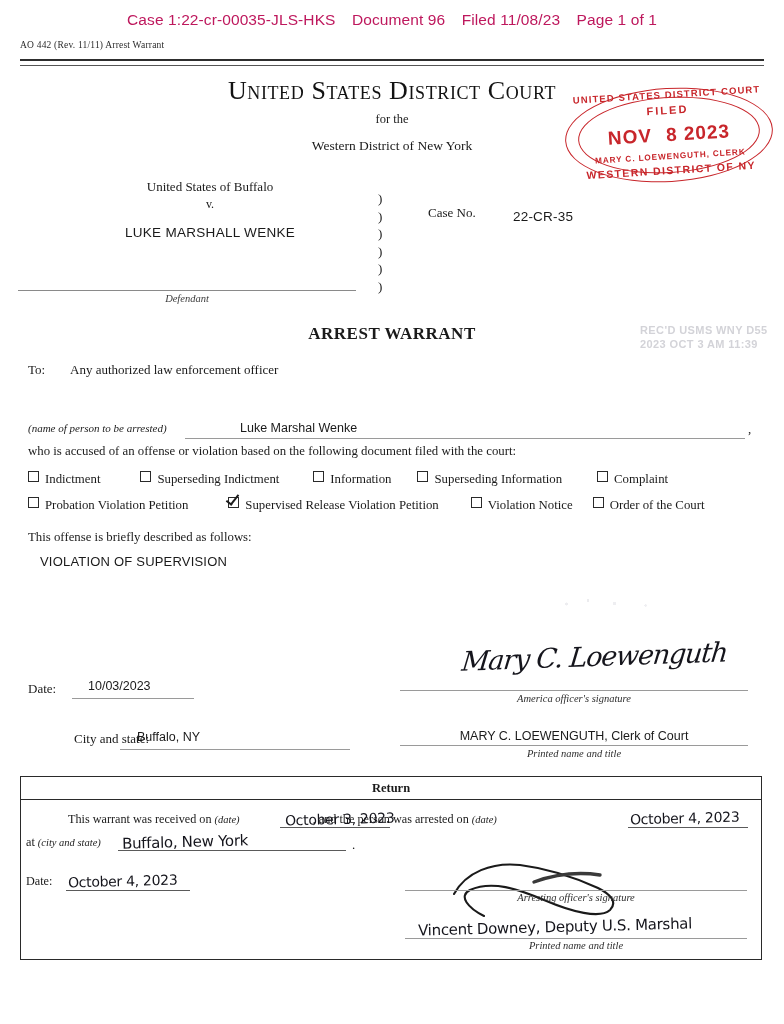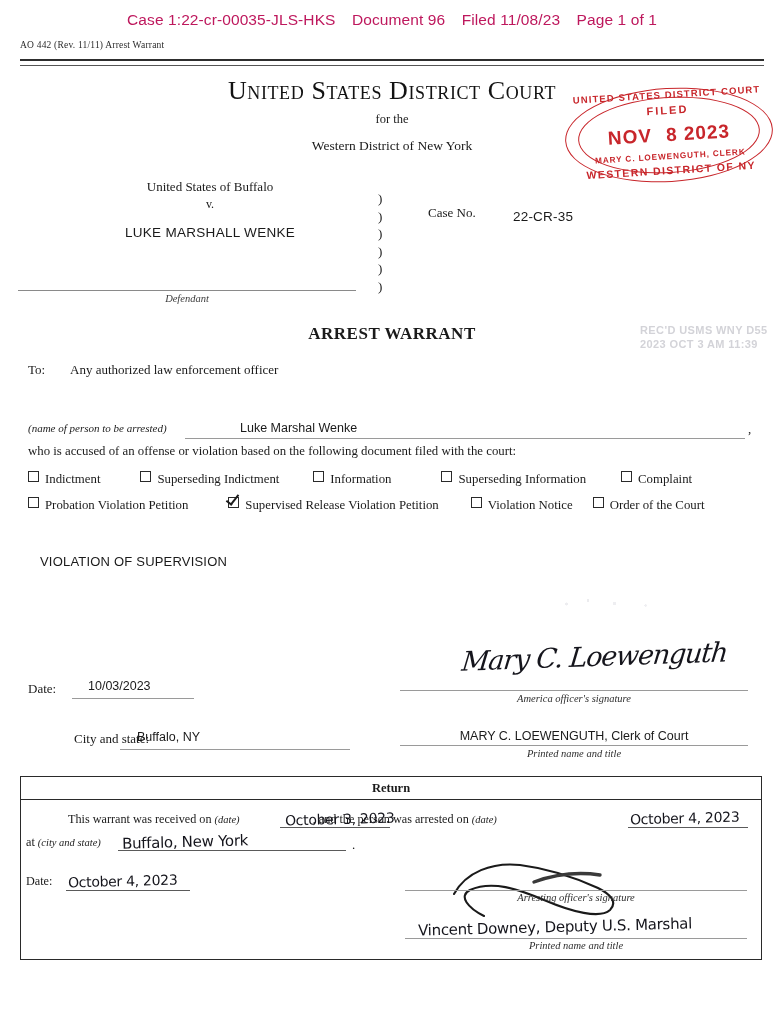--- a/index.html
+++ b/index.html
@@ -219,21 +219,21 @@
     content: "";
     position: absolute;
     left: 0px; top: -6px;
     width: 5px; height: 11px;
     border: solid #1c1c1c;
     border-width: 0 2.2px 2.2px 0;
     transform: rotate(38deg);
   }
   .cb-gap-1  { margin-right: 40px; text-align: center; }
   .cb-gap-2  { margin-right: 34px; }
-  .cb-gap-3  { margin-right: 50px; }
+  .cb-gap-3  { margin-right: 26px; }
   .cb-gap-4  { margin-right: 35px; }
   .cb-gap-b1 { margin-right: 40px; }
   .cb-gap-b2 { margin-right: 32px; }
   .cb-gap-b3 { margin-right: 20px; }
 
   
   .offense-label { position: absolute; top: 530px; left: 28px; font-size: 12.8px; }
   .offense-value {
     position: absolute; top: 554px; left: 40px;
     font-family: "Liberation Sans", sans-serif; font-size: 13px; letter-spacing: 0.2px;
@@ -410,20 +410,21 @@
   <div class="accused">who is accused of an offense or violation based on the following document filed with the court:</div>
 
   <div class="cb-row cb-row-1">
     <span class="cb-item cb-gap-1"><span class="cb-box"></span><span>Indictment</span></span><span class="cb-item cb-gap-2"><span class="cb-box"></span><span>Superseding Indictment</span></span><span class="cb-item cb-gap-3"><span class="cb-box"></span><span>Information</span></span><span class="cb-item cb-gap-4"><span class="cb-box"></span><span>Superseding Information</span></span><span class="cb-item"><span class="cb-box"></span><span>Complaint</span></span>
   </div>
 
   <div class="cb-row cb-row-2">
     <span class="cb-item cb-gap-b1"><span class="cb-box"></span><span>Probation Violation Petition</span></span><span class="cb-item cb-gap-b2"><span class="cb-box checked"></span><span>Supervised Release Violation Petition</span></span><span class="cb-item cb-gap-b3"><span class="cb-box"></span><span>Violation Notice</span></span><span class="cb-item"><span class="cb-box"></span><span>Order of the Court</span></span>
   </div>
 
+  <div class="offense-label">This offense is briefly described as follows:</div>
   <div class="offense-value">VIOLATION OF SUPERVISION</div>
 
   <div class="speck"></div>
 
   <div class="sig-handwriting">Mary C. Loewenguth</div>
 
   <div class="date-label">Date:</div>
   <div class="date-fill"></div>
   <div class="date-value">10/03/2023</div>
 

